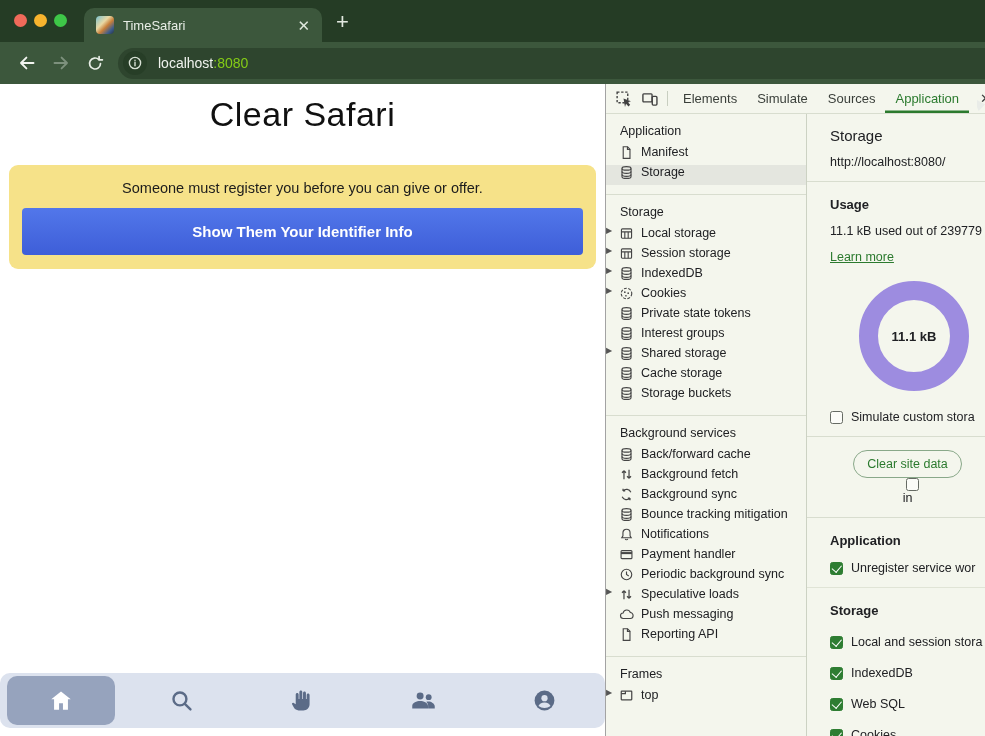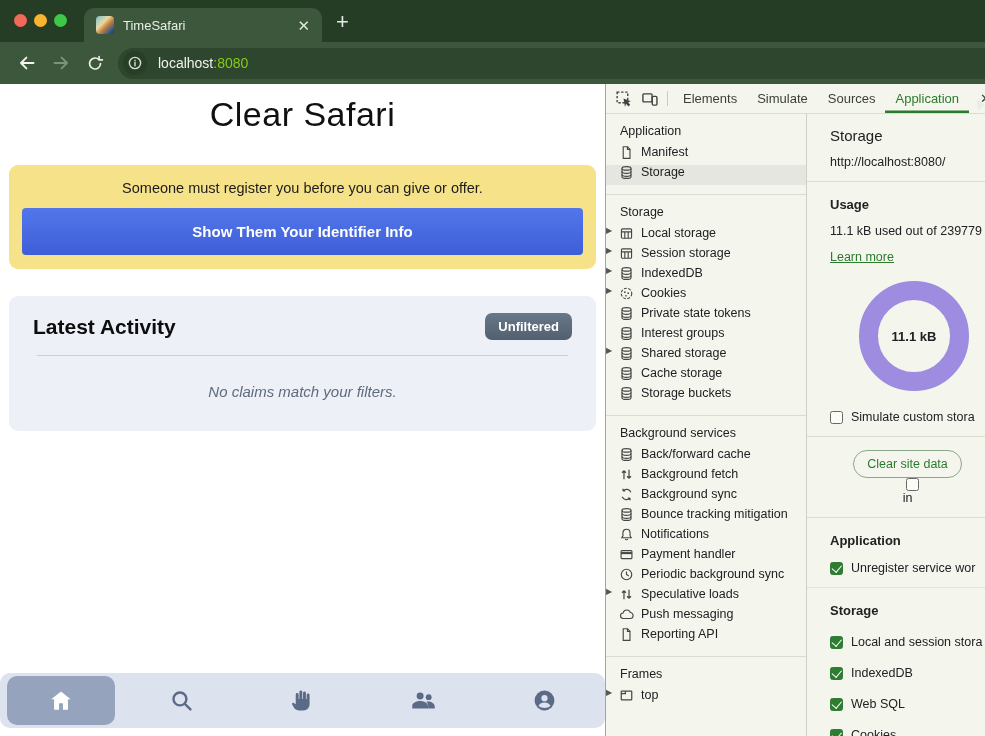--- a/index.html
+++ b/index.html
@@ -226,28 +226,20 @@
   <div class="content">
 
     <div class="page">
       <div class="page-title">Clear Safari</div>
 
       <div class="alert">
         <div class="alert-text">Someone must register you before you can give or offer.</div>
         <button class="alert-btn">Show Them Your Identifier Info</button>
       </div>
 
-      <div class="card">
-        <div class="card-head">
-          <span class="card-title">Latest Activity</span>
-          <button class="pill">Unfiltered</button>
-        </div>
-        <hr class="card-hr">
-        <div class="empty">No claims match your filters.</div>
-      </div>
 
       <div class="bottom-nav">
         <div class="nav-slot">
           <span class="nav-active-pill">
               <svg width="26" height="26" viewBox="0 0 24 24" fill="currentColor">
                 <use href="#i-home"></use>
               </svg>
             </span>
         </div>
         <div class="nav-slot">

